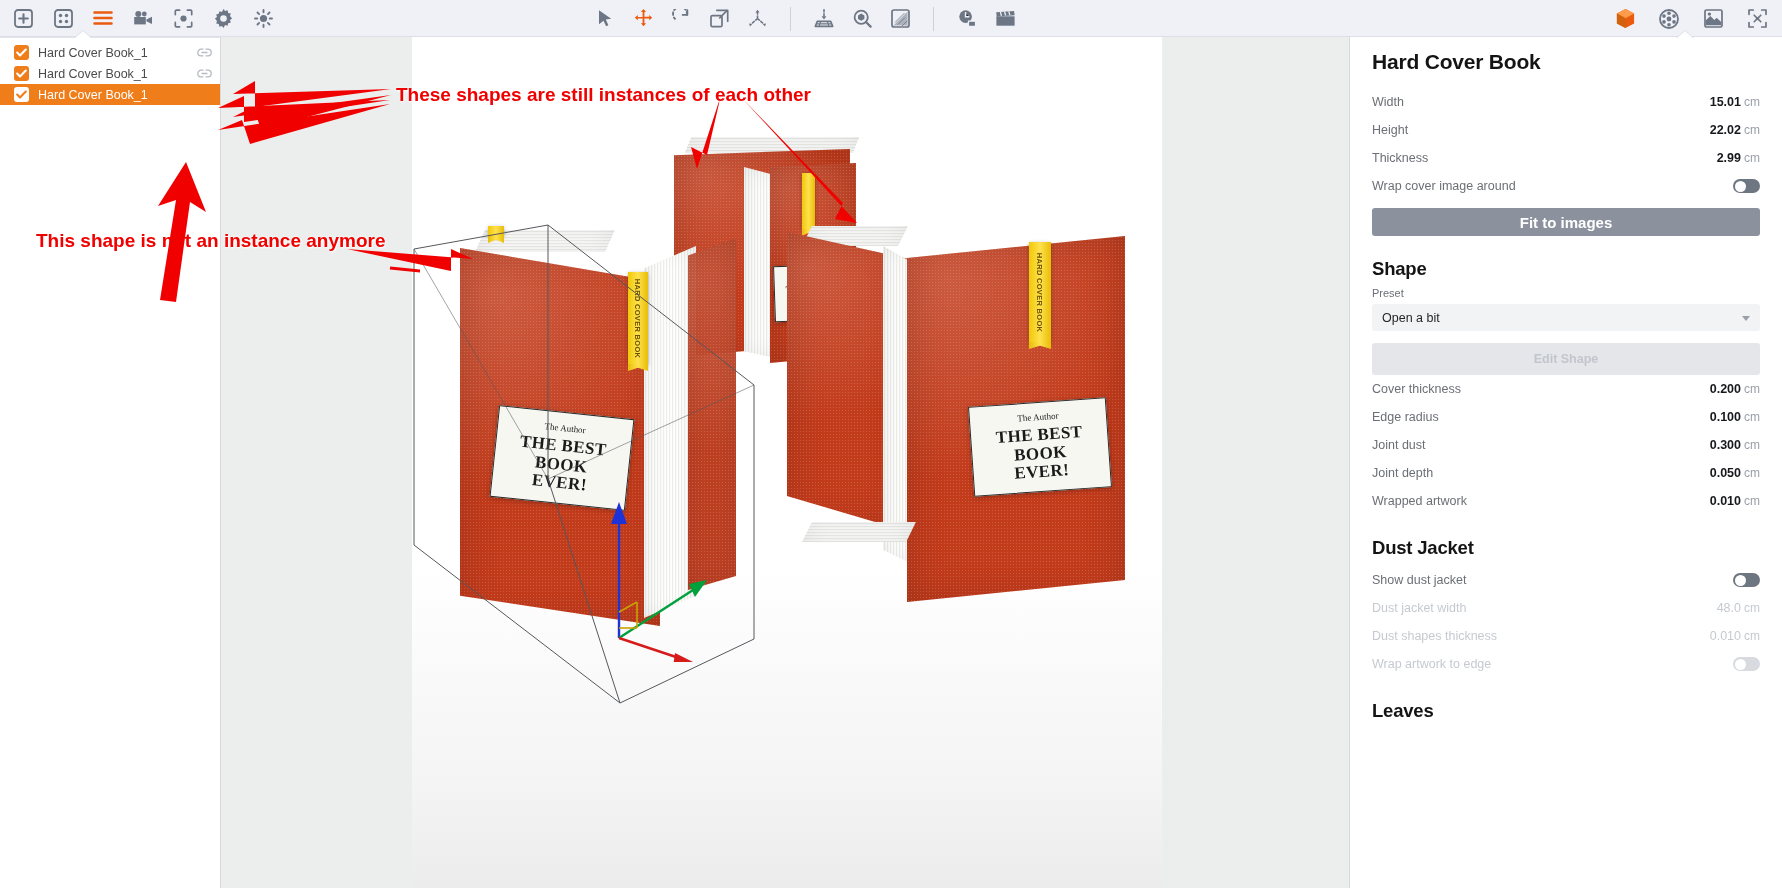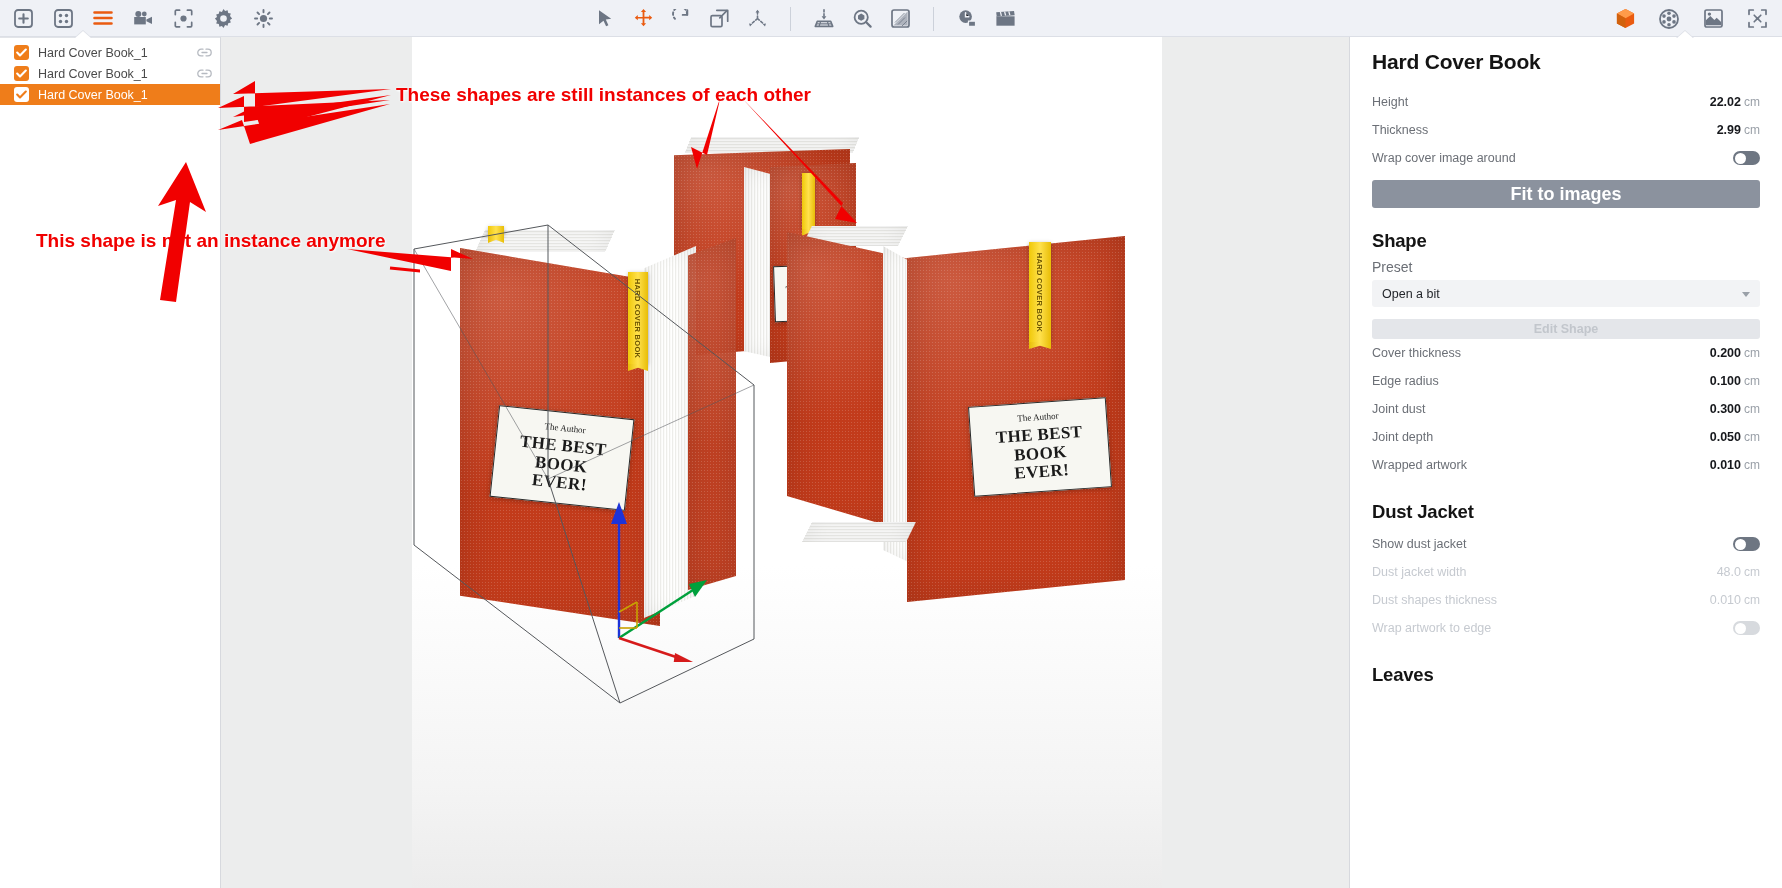--- a/index.html
+++ b/index.html
@@ -217,35 +217,35 @@
   .toggle .knob {
     position: absolute; left: 1.5px; top: 1.5px;
     width: 11px; height: 11px; border-radius: 50%; background: #ffffff;
   }
   .toggle.off-light { background: #d7dade; }
 
   .btn-primary {
     width: 100%; height: 28px; margin-top: 8px;
     background: #8b929e; color: #ffffff;
     border: none; border-radius: 3px;
-    font-size: 18px; font-weight: bold; cursor: pointer;
+    font-size: 15px; font-weight: bold; cursor: pointer;
     font-family: "Liberation Sans", sans-serif;
   }
   .btn-disabled {
-    width: 100%; height: 20px; margin-top: 4px;
+    width: 100%; height: 32px; margin-top: 4px;
     background: #e4e6ea; color: #c2c6cc;
     border: none; border-radius: 3px;
     font-size: 12.5px; font-weight: bold; cursor: default;
     font-family: "Liberation Sans", sans-serif;
   }
   .p-section {
     font-size: 18.5px; font-weight: bold; color: #141414;
     margin-top: 22px; margin-bottom: 7px; letter-spacing: -.2px;
   }
-  .p-sublabel { font-size: 14px; color: #6b6f76; margin-top: 4px; }
+  .p-sublabel { font-size: 11px; color: #6b6f76; margin-top: 4px; }
   .select {
     width: 100%; height: 27px; margin-top: 5px;
     background: #f2f3f5; border: none; border-radius: 3px;
     display: flex; align-items: center; padding: 0 10px;
     font-size: 12.5px; color: #23262b; cursor: pointer;
     position: relative;
   }
   .select .arrow {
     position: absolute; right: 10px; top: 50%;
     width: 0; height: 0; margin-top: -2px;
@@ -581,20 +581,26 @@
   </svg>
 
   <div class="anno" style="left:396px; top:84px;">These shapes are still instances of each other</div>
   <div class="anno" style="left:36px; top:230px;">This shape is not an instance anymore</div>
 
   <div class="props">
     <div class="props-inner">
       <div class="p-title-main">Hard Cover Book</div>
 
       <div class="p-row">
+        <span class="p-label">Width</span>
+        <span>
+          <span class="p-val">15.01</span><span class="p-unit">cm</span>
+        </span>
+      </div>
+      <div class="p-row">
         <span class="p-label">Height</span>
         <span>
           <span class="p-val">22.02</span><span class="p-unit">cm</span>
         </span>
       </div>
       <div class="p-row">
         <span class="p-label">Thickness</span>
         <span>
           <span class="p-val">2.99</span><span class="p-unit">cm</span>
         </span>

